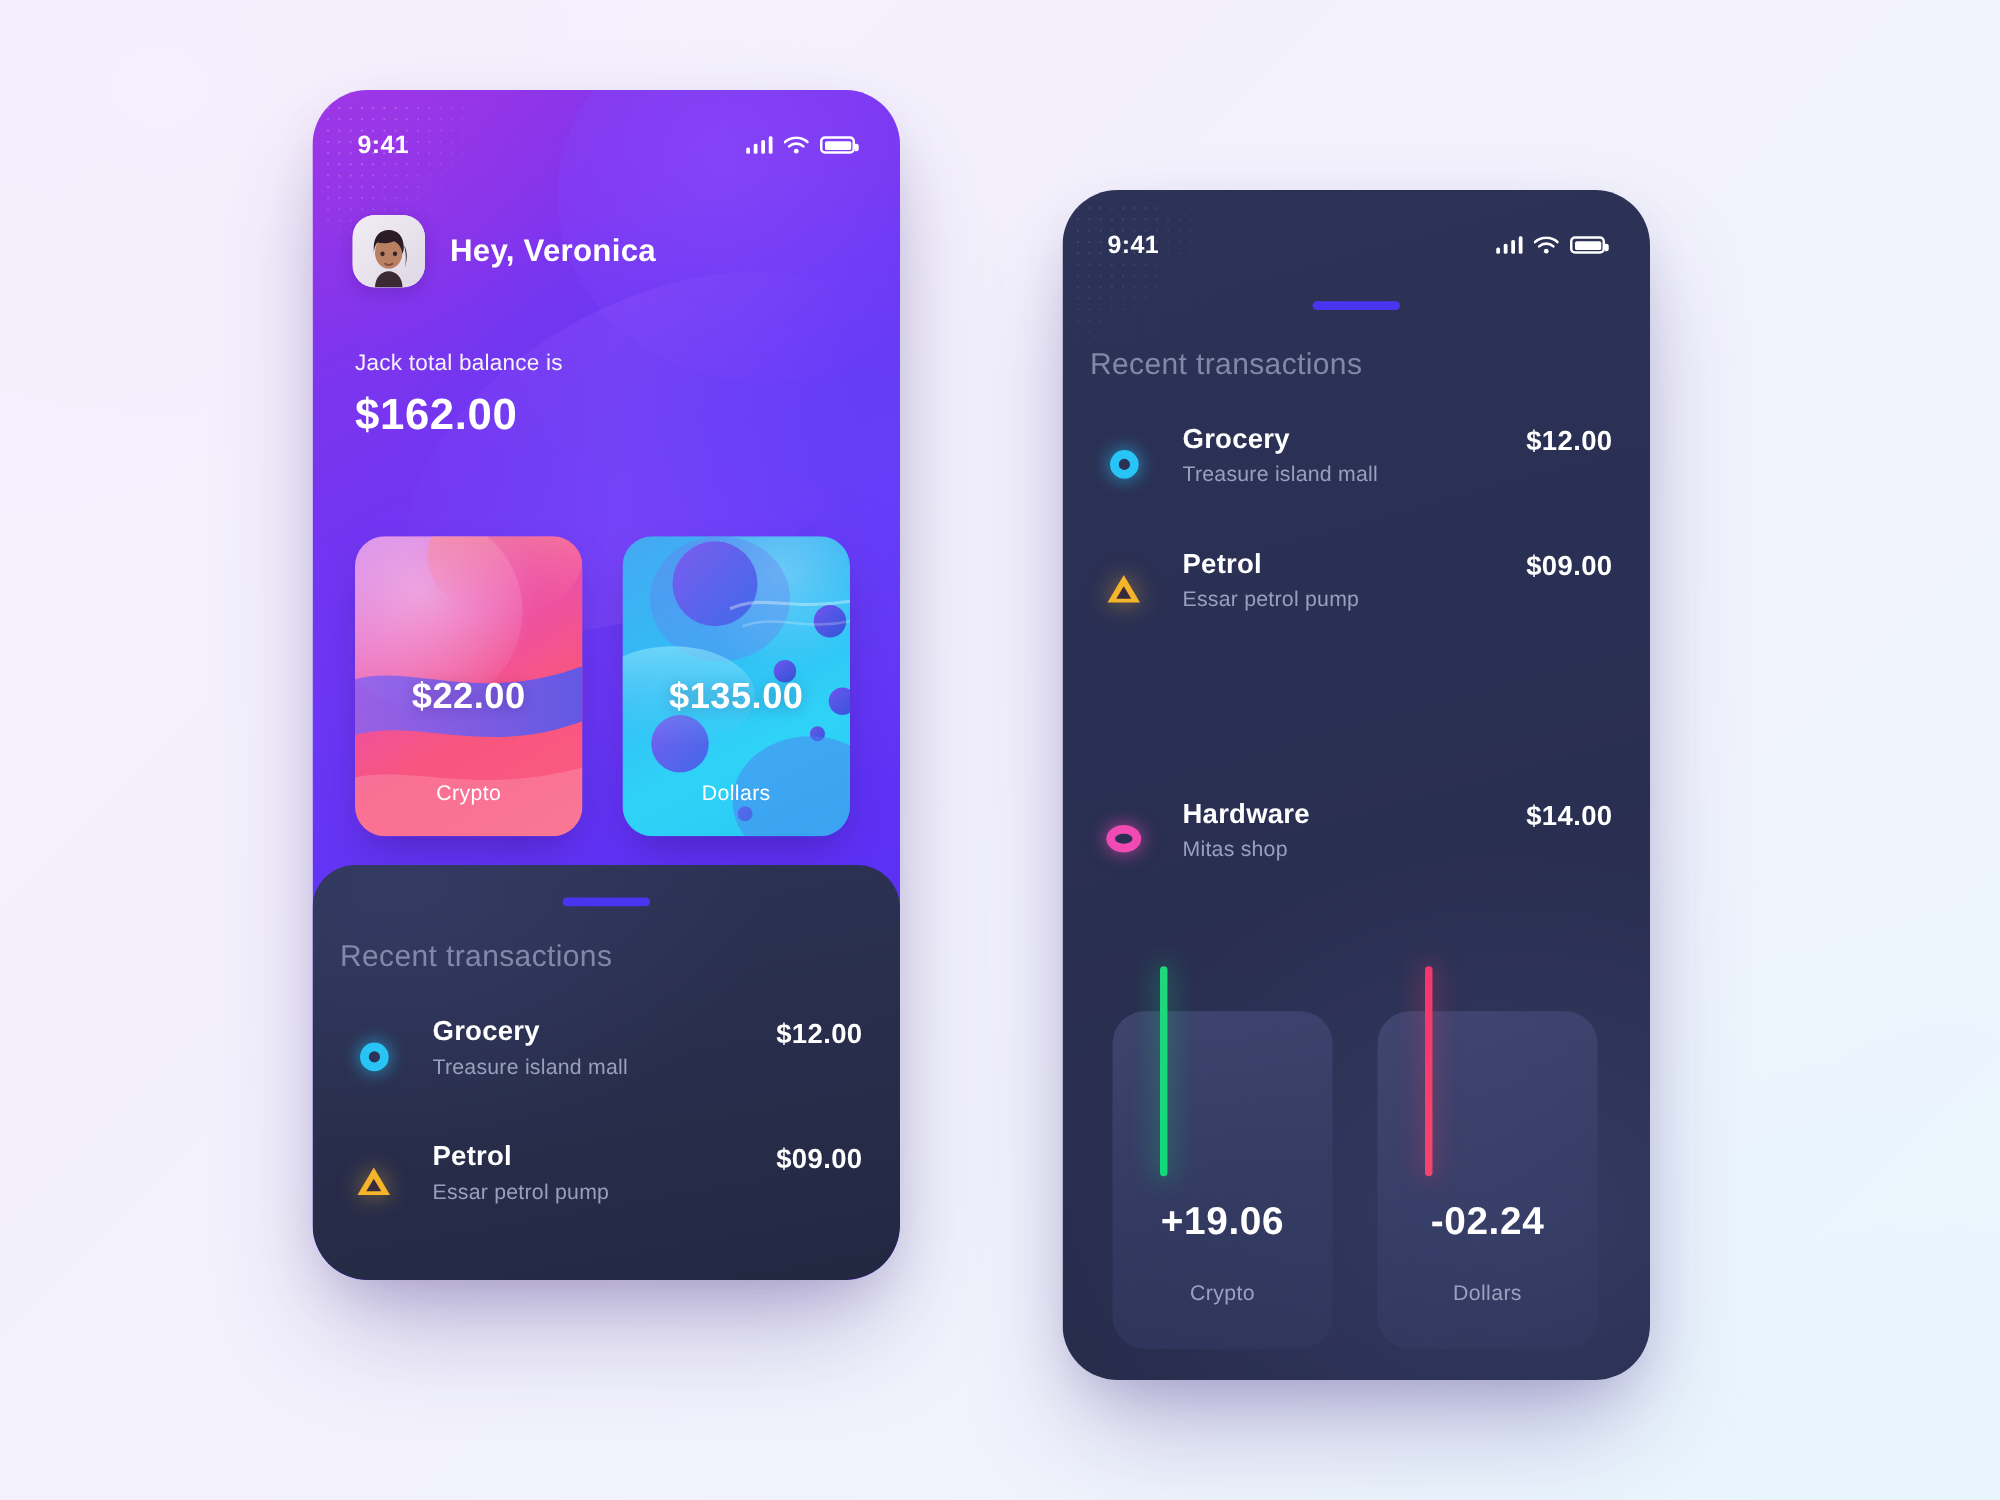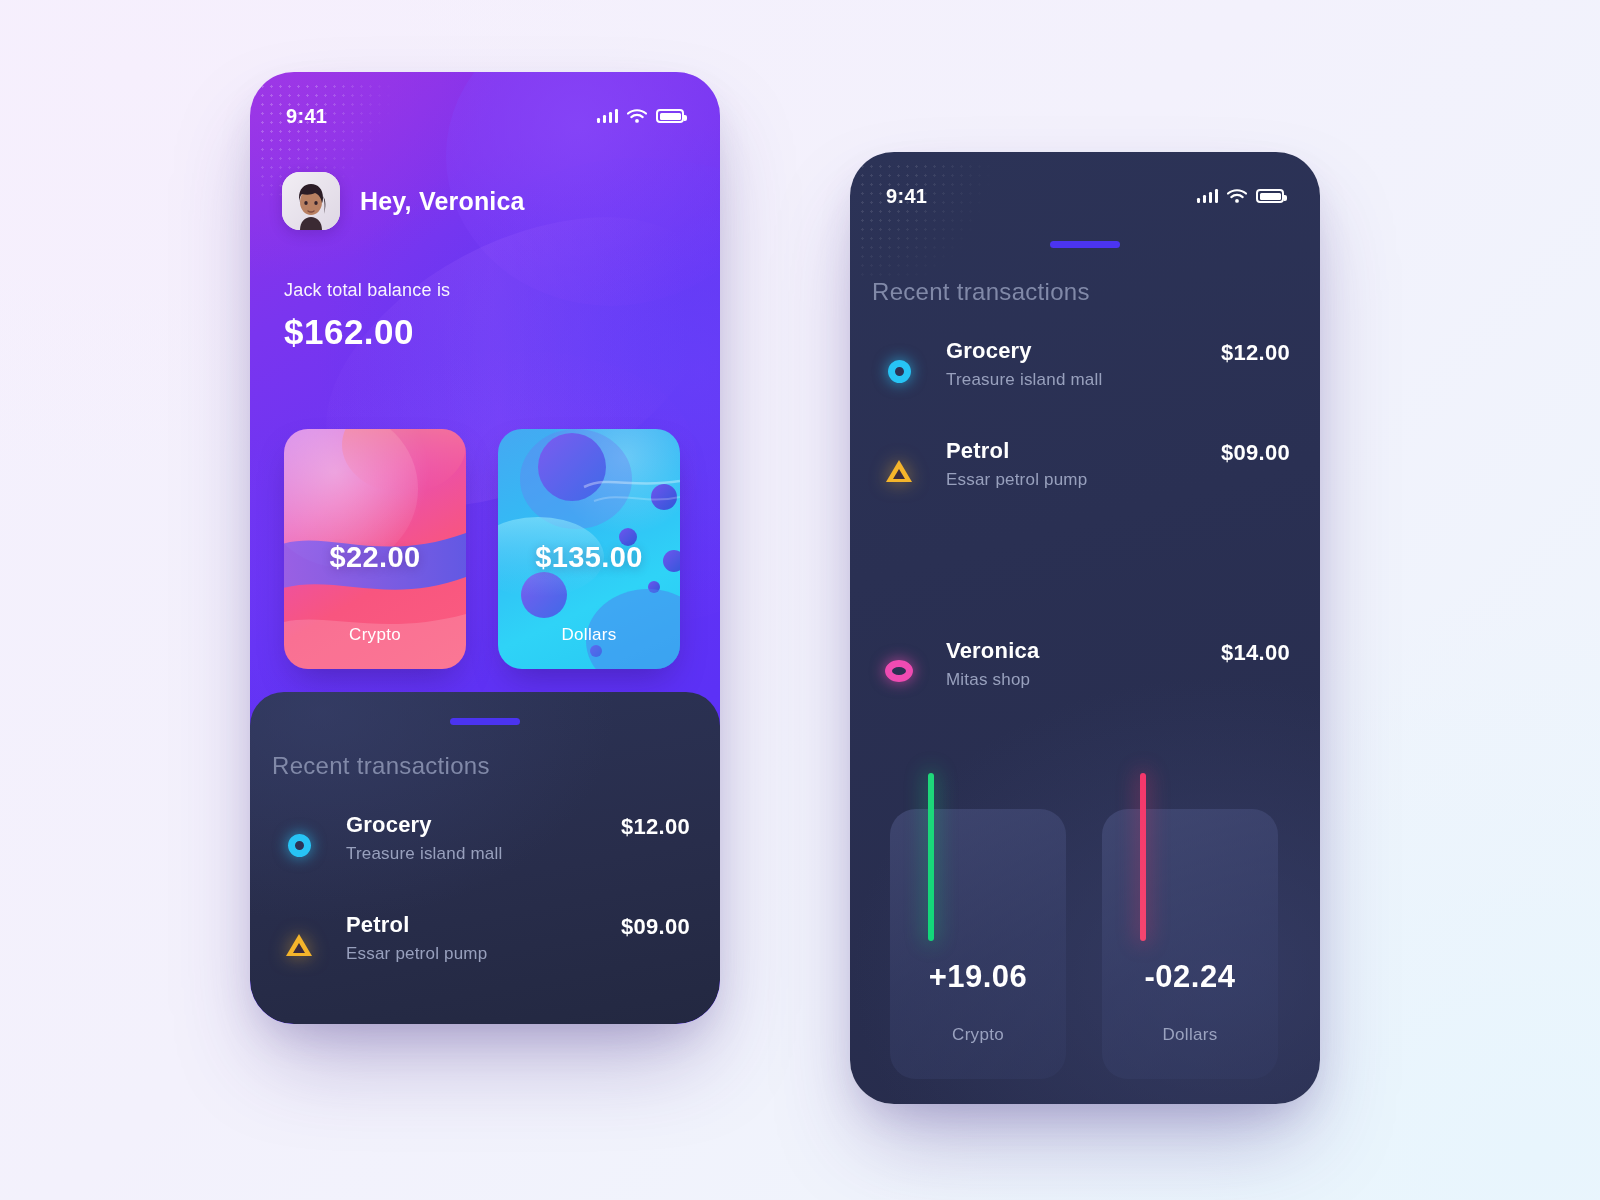--- a/index.html
+++ b/index.html
@@ -453,21 +453,21 @@
       <div class="tx-title">Petrol</div>
       <div class="tx-sub">Essar petrol pump</div>
       <div class="tx-amount">$09.00</div>
     </div>
 
 
     <div class="tx-row" style="top:488px">
       <div class="tx-icon">
           <div class="g-ellipse"></div>
         </div>
-      <div class="tx-title">Veronica</div>
+      <div class="tx-title">Hardware</div>
       <div class="tx-sub">Mitas shop</div>
       <div class="tx-amount">$14.00</div>
     </div>
 
     <div class="stat-card" id="stat-crypto">
       <div class="stat-bar pos"></div>
       <div class="stat-value">+19.06</div>
       <div class="stat-label">Crypto</div>
     </div>
 

